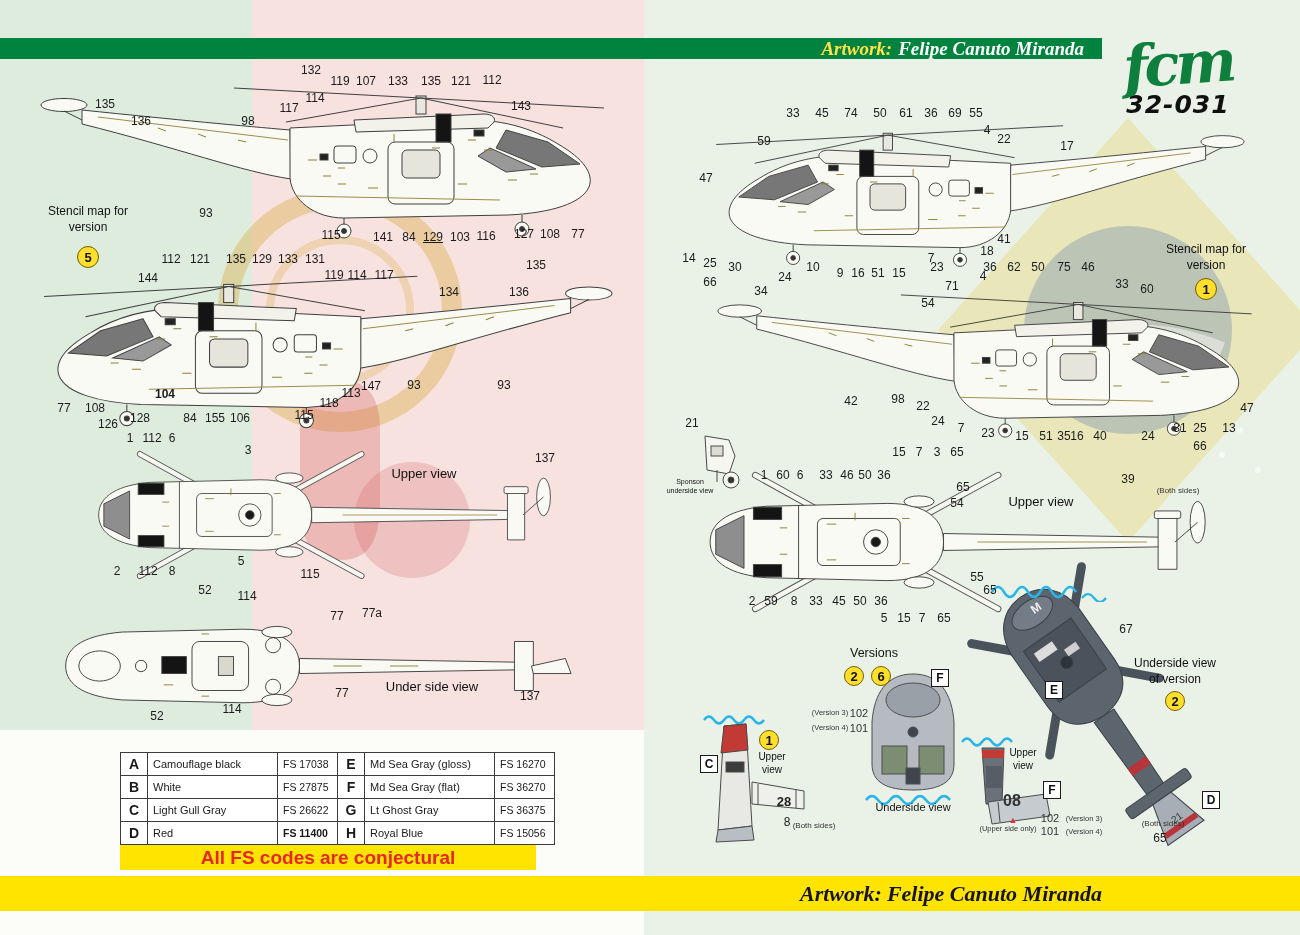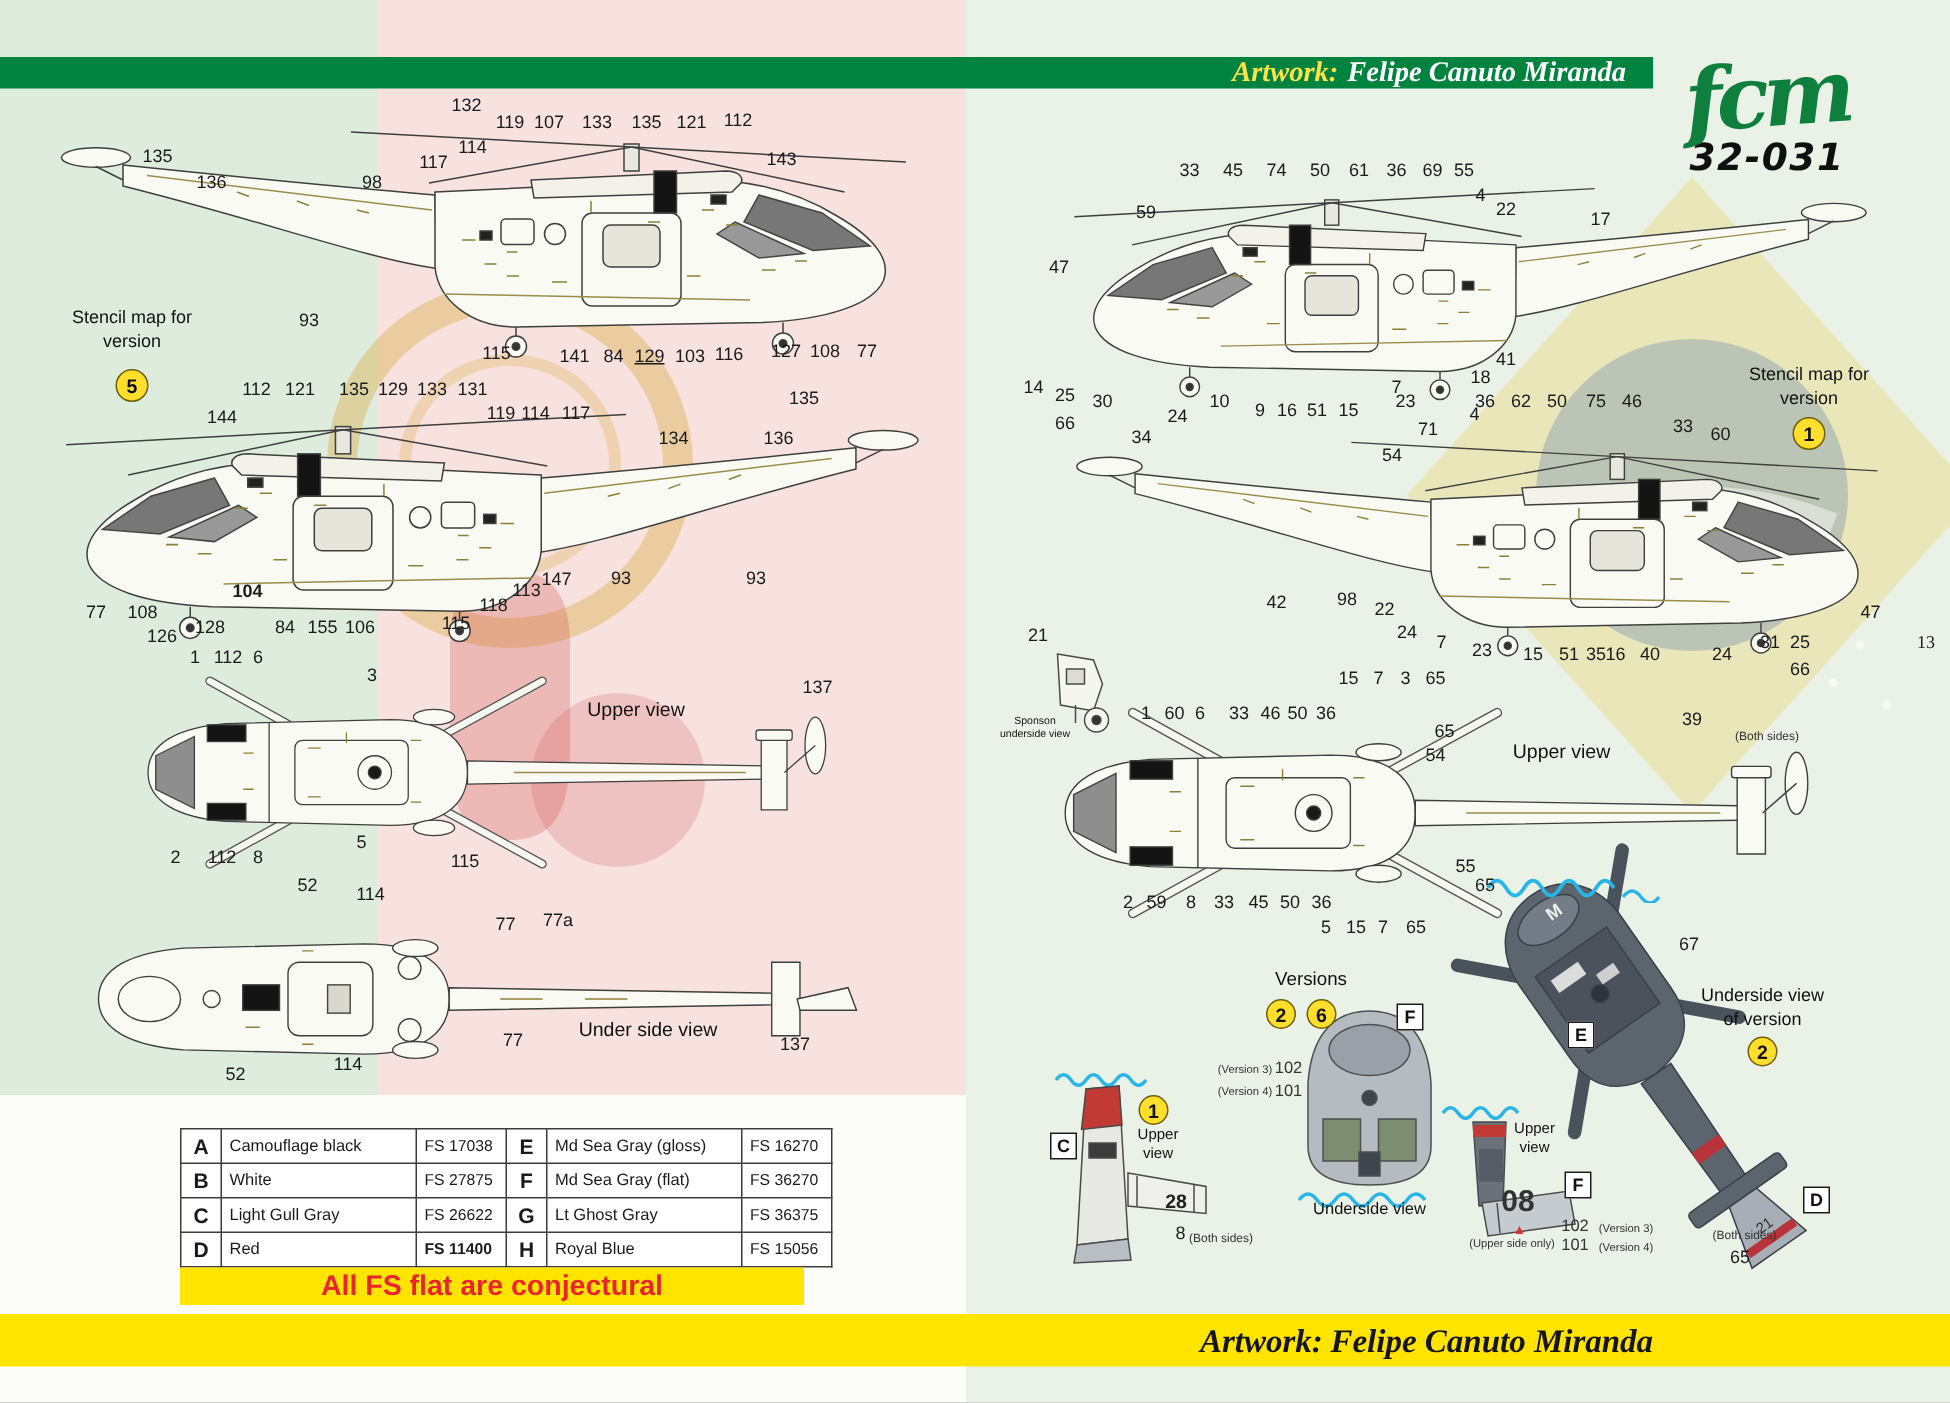--- a/index.html
+++ b/index.html
@@ -291,21 +291,21 @@
           <td class="key">D</td>
           <td class="name">Red</td>
           <td class="fs" style="font-weight: bold;">FS 11400</td>
           <td class="key">H</td>
           <td class="name">Royal Blue</td>
           <td class="fs">FS 15056</td>
         </tr>
       </tbody>
   </table>
   <div class="fsnote">
-    <span>All FS flat are conjectural</span>
+    <span>All FS codes are conjectural</span>
   </div>
 
   <div class="botbar">
     <div class="botbar-text">
       <span>Artwork:</span><span>Felipe Canuto Miranda</span>
     </div>
   </div>
 
   <div id="overlay">
       <div>
@@ -432,21 +432,21 @@
         <span class="callout" style="left: 961px; top: 428px;">7</span>
         <span class="callout" style="left: 988px; top: 433px;">23</span>
         <span class="callout" style="left: 1022px; top: 436px;">15</span>
         <span class="callout" style="left: 1046px; top: 436px;">51</span>
         <span class="callout" style="left: 1077px; top: 436px;">16</span>
         <span class="callout" style="left: 1100px; top: 436px;">40</span>
         <span class="callout" style="left: 1064px; top: 436px;">35</span>
         <span class="callout" style="left: 1148px; top: 436px;">24</span>
         <span class="callout" style="left: 1180px; top: 428px;">31</span>
         <span class="callout" style="left: 1200px; top: 428px;">25</span>
-        <span class="callout" style="left: 1284px; top: 428px; font-family: Liberation Serif, serif;">13</span>
+        <span class="callout" style="left: 1229px; top: 428px;">13</span>
         <span class="callout" style="left: 1200px; top: 446px;">66</span>
         <span class="callout" style="left: 1247px; top: 408px;">47</span>
       </div>
       <div>
         <span class="callout" style="left: 692px; top: 423px;">21</span>
       </div>
       <div>
         <span class="callout" style="left: 764px; top: 475px;">1</span>
         <span class="callout" style="left: 783px; top: 475px;">60</span>
         <span class="callout" style="left: 800px; top: 475px;">6</span>
@@ -508,21 +508,21 @@
       <span class="annot" style="left: 859px; top: 728px; font-size: 11px;">101</span>
       <span class="annot" style="left: 1050px; top: 818px; font-size: 11px;">102</span>
       <span class="annot" style="left: 1084px; top: 819px; font-size: 7.5px;">(Version 3)</span>
       <span class="annot" style="left: 1050px; top: 831px; font-size: 11px;">101</span>
       <span class="annot" style="left: 1084px; top: 832px; font-size: 7.5px;">(Version 4)</span>
       <span class="annot" style="left: 1008px; top: 829px; font-size: 7.5px;">(Upper side only)</span>
       <span class="annot" style="left: 1013px; top: 820px; font-size: 9px; color: rgb(224, 49, 49);">▲</span>
       <span class="annot b" style="left: 1036px; top: 608px; font-size: 12px; color: rgb(240, 240, 240); transform: translate(-50%, -50%) rotate(-35deg);">M</span>
       <span class="annot" style="left: 1177px; top: 818px; font-size: 10px; color: rgb(47, 47, 47); transform: translate(-50%, -50%) rotate(-35deg);">21</span>
       <span class="annot b" style="left: 784px; top: 801px; font-size: 13px; color: rgb(34, 34, 34);">28</span>
-      <span class="annot b" style="left: 1012px; top: 801px; font-size: 20px; color: rgb(51, 51, 51);">08</span>
+      <span class="annot b" style="left: 1012px; top: 801px; font-size: 16px; color: rgb(51, 51, 51);">08</span>
       <span class="badge" style="left: 88px; top: 257px; width: 22px; height: 22px;">5</span>
       <span class="badge" style="left: 1206px; top: 289px; width: 22px; height: 22px;">1</span>
       <span class="badge" style="left: 854px; top: 676px; width: 20px; height: 20px;">2</span>
       <span class="badge" style="left: 881px; top: 676px; width: 20px; height: 20px;">6</span>
       <span class="badge" style="left: 769px; top: 740px; width: 20px; height: 20px;">1</span>
       <span class="badge" style="left: 1175px; top: 701px; width: 20px; height: 20px;">2</span>
       <span class="boxlabel" style="left: 709px; top: 764px;">C</span>
       <span class="boxlabel" style="left: 940px; top: 678px;">F</span>
       <span class="boxlabel" style="left: 1054px; top: 690px;">E</span>
       <span class="boxlabel" style="left: 1052px; top: 790px;">F</span>

